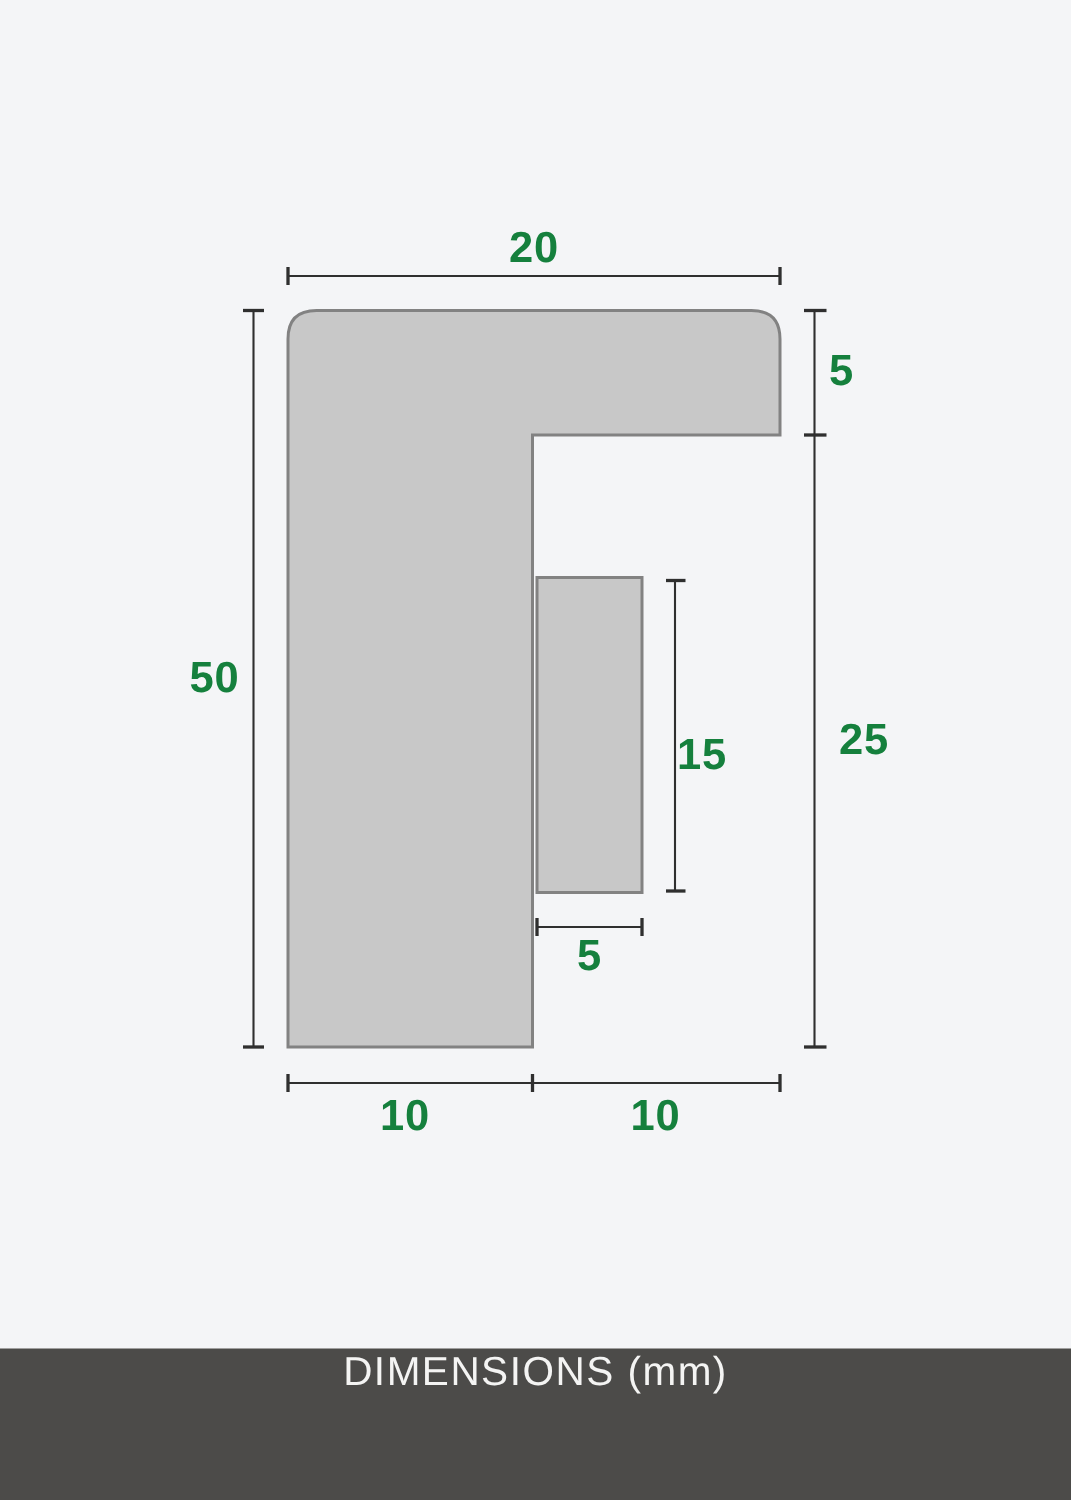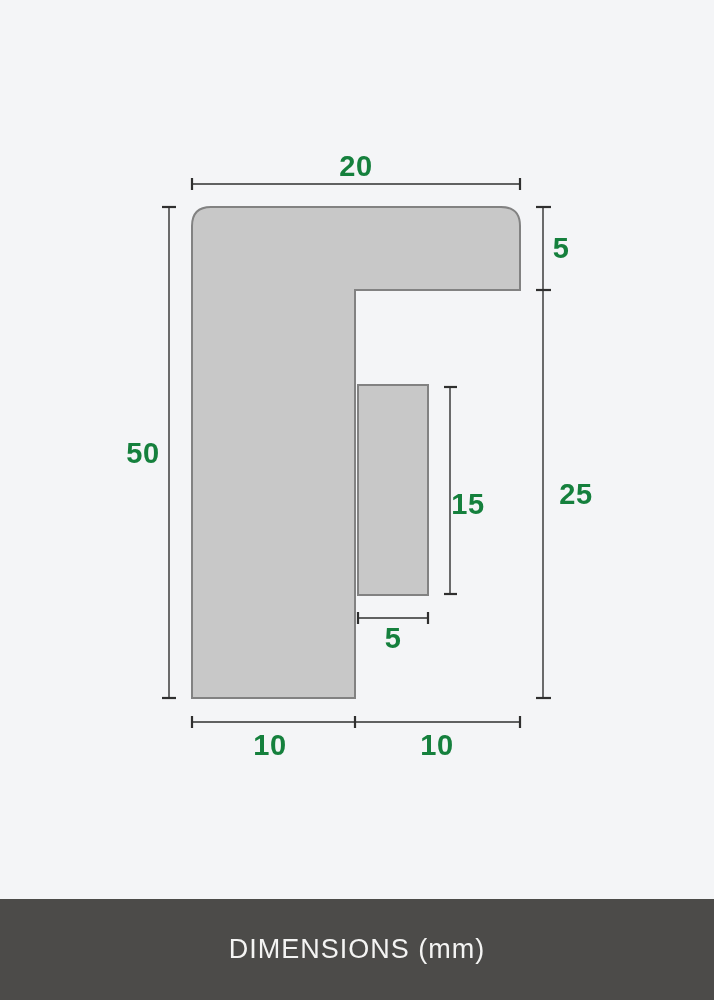--- a/index.html
+++ b/index.html
@@ -56,21 +56,21 @@
   #label-bottom-left  { left: 270px; top: 745px; }
   #label-bottom-right { left: 437px; top: 745px; }
   #footer-bar {
     position: absolute;
     left: 0;
     top: 899px;
     width: 714px;
     height: 101px;
     background: #4c4b49;
     display: flex;
-    align-items: center;
+    align-items: flex-start;
     justify-content: center;
   }
   #footer-title {
     color: #f4f4f3;
     font-size: 27px;
     font-weight: 300;
     letter-spacing: 1px;
     white-space: nowrap;
   }
 </style>

